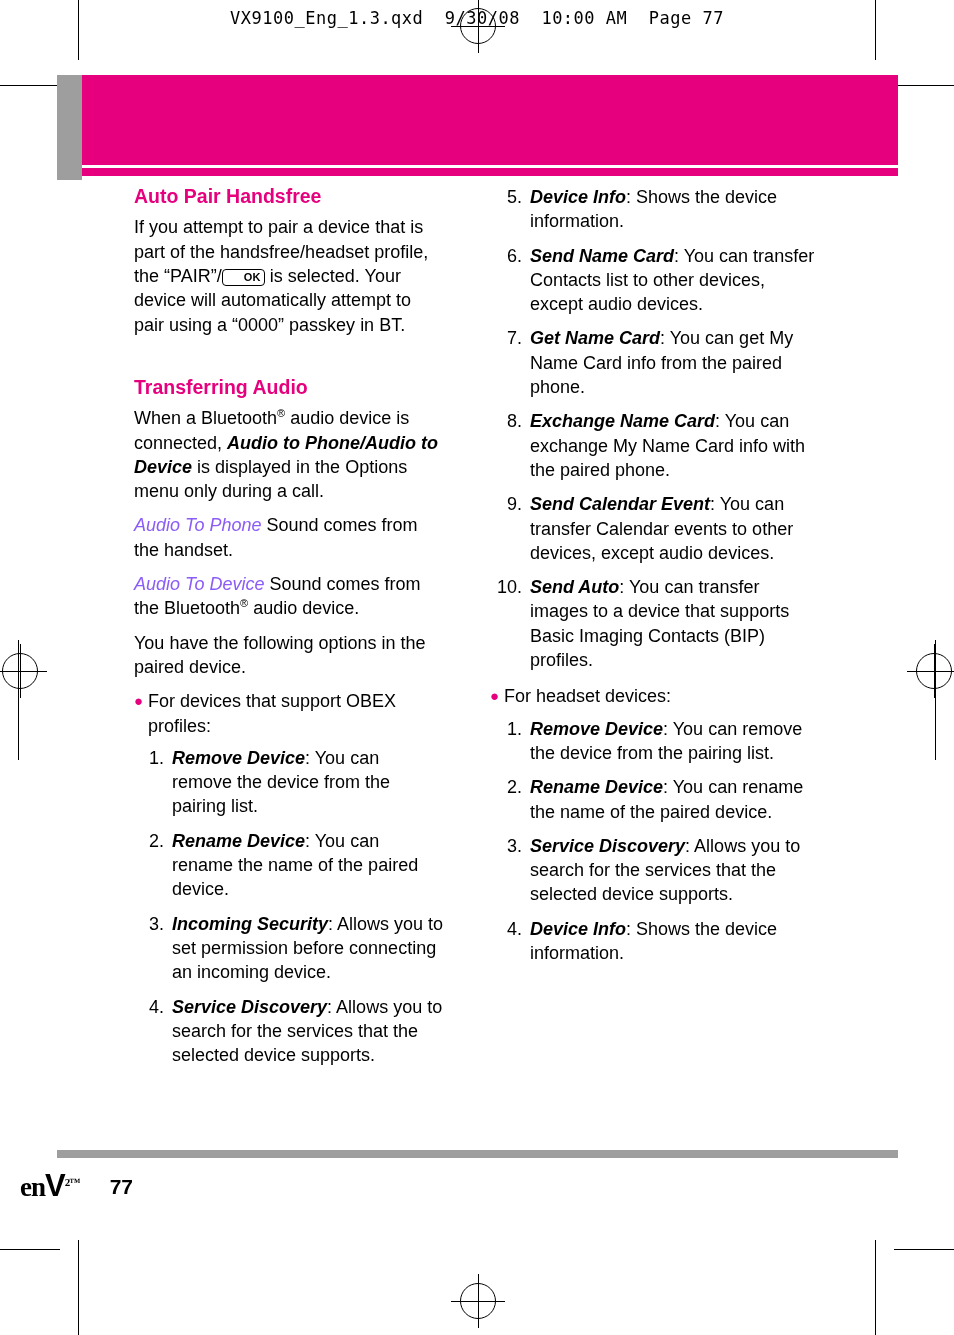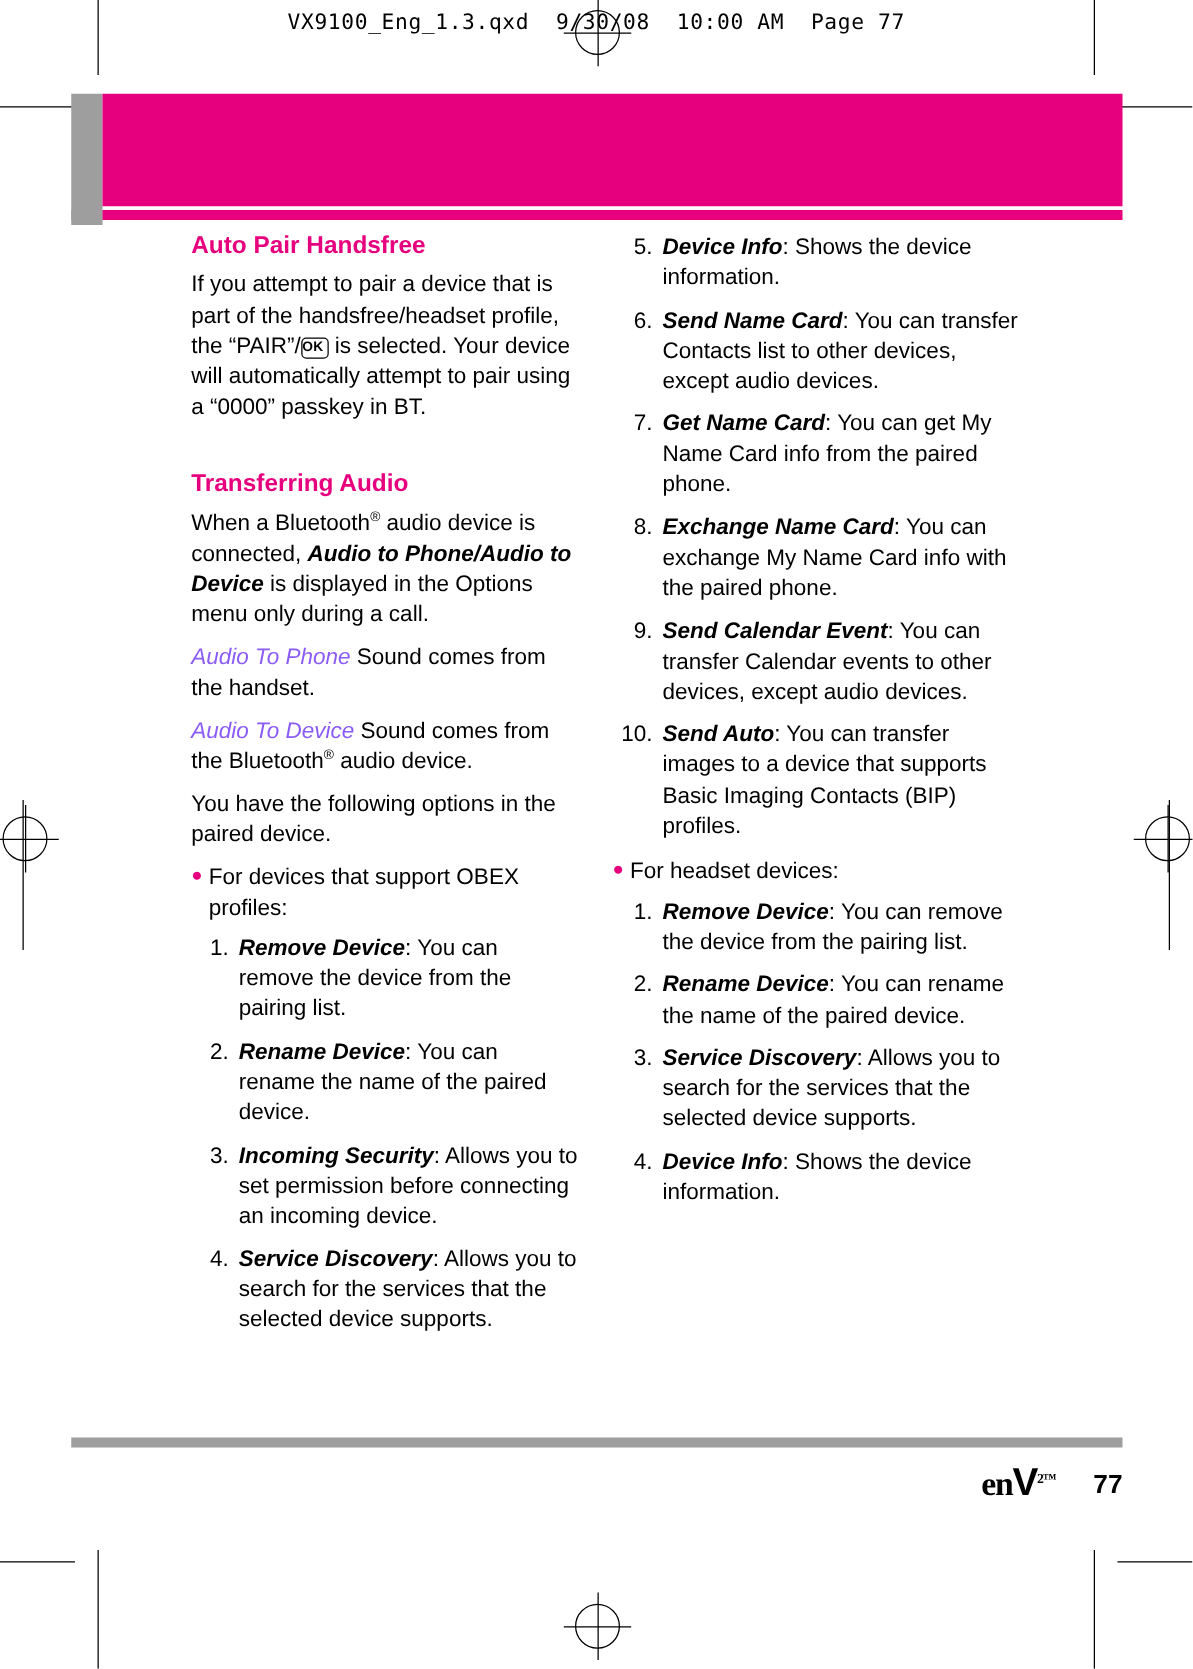--- a/index.html
+++ b/index.html
@@ -103,21 +103,21 @@
   .content {
     position: absolute;
     left: 0;
     top: 185px;
     width: 954px;
   }
   .col {
     position: absolute;
     top: 0;
   }
-  .col-left  { left: 153px; width: 310px; }
+  .col-left  { left: 134px; width: 310px; }
   .col-right { left: 490px; width: 330px; }
 
   h2.section-title {
     color: #e6007e;
     font-size: 19.5px;
     font-weight: bold;
     margin: 0 0 7px 0;
     line-height: 1.2;
   }
   .section-title.second { margin-top: 39px; }
@@ -131,21 +131,21 @@
   .magenta-term { color: #8b5cf6; font-style: italic; }
   b { font-weight: bold; font-style: italic; }
 
   .ok-key {
     display: inline-block;
     border: 1.4px solid #000;
     border-radius: 4px;
     font-size: 11px;
     font-weight: bold;
     line-height: 1;
-    padding: 2px 3px 2px 0;
+    padding: 2px 3px 2px 21px;
     vertical-align: 1px;
     letter-spacing: 0.3px;
     font-family: "Liberation Sans", sans-serif;
   }
 
   sup.reg { font-size: 11px; vertical-align: super; }
 
   
   .bullet-row {
     display: flex;
@@ -191,22 +191,23 @@
     top: 1150px;
     width: 841px;
     height: 8px;
     background: #9e9e9e;
   }
   .footer {
     position: absolute;
     left: 0;
     top: 1168px;
     width: 898px;
-    text-align: right;
+    text-align: left;
     color: #000;
+    padding-left: 20px;
   }
   .logo {
     display: inline-block;
     font-family: "Liberation Serif", serif;
     font-weight: bold;
     font-size: 27px;
     letter-spacing: -1px;
     position: relative;
   }
   .logo .v-mark {

